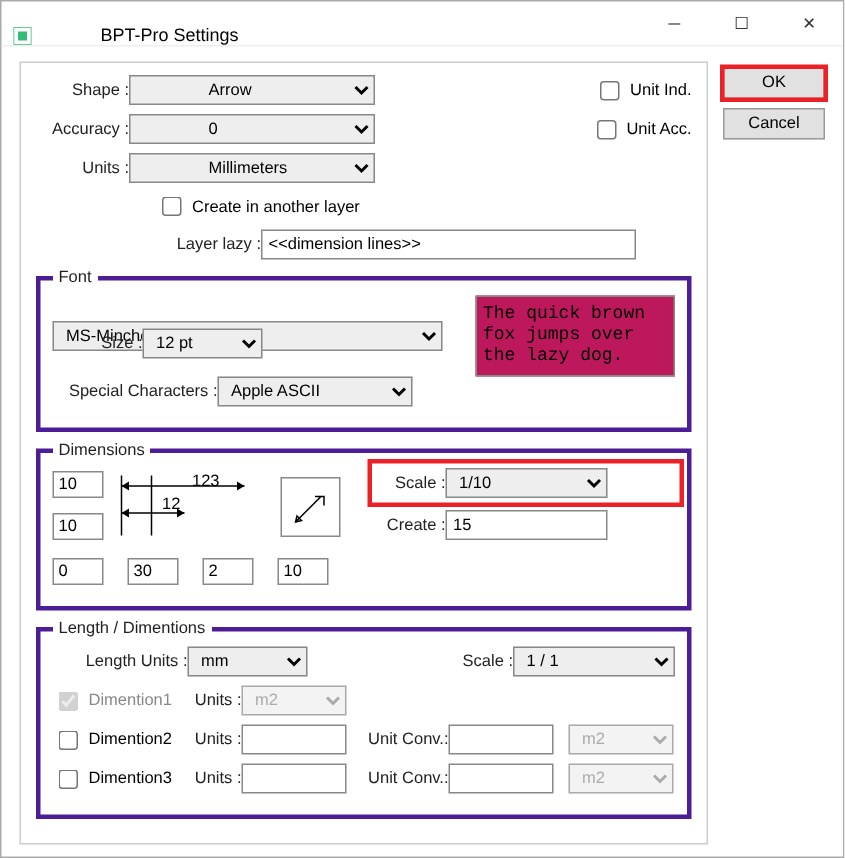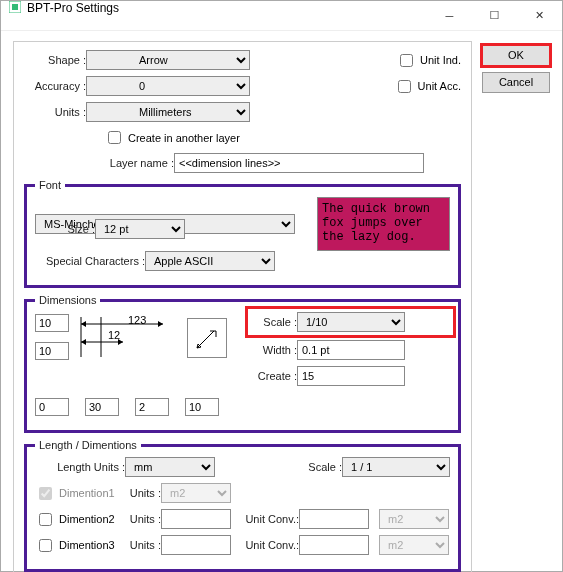--- a/index.html
+++ b/index.html
@@ -1,38 +1,38 @@
 <!DOCTYPE html>
 <html><head>
 <meta charset="utf-8">
 <style>
   * { box-sizing: border-box; font-family: "Segoe UI", Tahoma, sans-serif; font-size: 11px; }
   body { margin: 0; background: #fff; }
   .window { width: 563px; height: 572px; border: 1px solid #aaa; background: #fff; display: flex; flex-direction: column; }
-  .titlebar { height: 30px; display: flex; align-items: flex-start; padding-left: 8px; border-bottom: 1px solid #eee; }
+  .titlebar { height: 30px; display: flex; align-items: flex-end; padding-left: 8px; border-bottom: 1px solid #eee; gap: 40px; }
   .title-icon { width: 12px; height: 12px; margin-right: 6px; }
   .title-text { flex: 1; font-size: 12px; }
   .win-btns { display: flex; }
   .win-btn { width: 45px; height: 29px; display:flex; align-items:center; justify-content:center; color:#333; }
   .body { flex:1; padding:10px 12px 12px 12px; display:flex; gap:10px; }
   .panel { flex:1; border:1px solid #ccc; padding:8px 10px 10px 10px; position:relative; }
   .side { width:68px; display:flex; flex-direction:column; gap:6px; padding-top:4px; }
   .btn { height:21px; border:1px solid #999; background:#e1e1e1; text-align:center; line-height:19px; }
   .hl { outline:3px solid #ec2027; outline-offset:-1px; }
   .row { display:flex; align-items:center; margin-bottom:6px; }
   .lbl { text-align:right; padding-right:0; color:#222; }
   select, input[type=text] { height:20px; border:1px solid #888; background:#fff; padding:0 4px; }
   select { background:#eee; }
   .chk { display:flex; align-items:center; gap:4px; }
   .chk input { width:13px; height:13px; }
   fieldset { border:3px solid #4c1d95; margin:4px 0 6px 0; padding:6px 8px 8px 8px; }
   legend { padding:0 4px; color:#222; }
   .preview { border:1px solid #888; background:#be185d; width:133px; height:54px; padding:4px; font-family:"Courier New",monospace; font-size:12px; line-height:14px; }
   .dim-input { width:34px; height:18px; border:1px solid #888; text-align:left; padding:0 3px; }
-  .small-sel { width:90px; }
+  .small-sel { width:80px; }
   .med-sel { width:164px;padding-left:48px; }
   .wide-input { width:250px; }
   .disabled { color:#888; }
   .disabled select, .disabled input[type=text] { background:#eee; color:#888; }
 </style>
 </head>
 <body>
 
 <div class="window">
   <div class="titlebar">
@@ -73,21 +73,21 @@
         <div class="lbl" style="width:62px">Units :</div>
         <select class="med-sel"><option>Millimeters</option></select>
       </div>
       <div class="row" style="padding-left:80px">
         <label class="chk">
             <input type="checkbox" style="">
             <span>Create in another layer</span>
           </label>
       </div>
       <div class="row" style="padding-left:80px">
-        <div class="lbl" style="width:70px">Layer name :</div>
+        <div class="lbl" style="width:70px">Layer lazy :</div>
         <input type="text" class="wide-input" value="&lt;&lt;dimension lines&gt;&gt;" style="">
       </div>
 
       <fieldset>
         <legend>Font</legend>
         <div class="row">
           <select style="width:260px"><option>MS-Mincho</option></select>
           <div style="flex:1"></div>
           <div class="preview">The quick brown fox jumps over the lazy dog.</div>
         </div>
@@ -121,24 +121,20 @@
           </div>
           <div style="border:1px solid #888;width:40px;height:40px;margin-top:6px;display:flex;align-items:center;justify-content:center">
             <svg width="30" height="30">
                 <path d="M5 25 L22 8 M18 8 h6 v6 M5 25 l4 -1 l-3 -3 z" stroke="#000" fill="none"></path>
               </svg>
           </div>
           <div style="flex:1;padding-left:10px">
             <div class="row hl" style="padding:4px;margin:-4px -4px 4px -4px">
               <div class="lbl" style="width:46px">Scale :</div>
               <select style="width:108px"><option>1/10</option></select>
-            </div>
-            <div class="row">
-              <div class="lbl" style="width:46px">Width :</div>
-              <input type="text" style="width: 108px;" value="0.1 pt">
             </div>
             <div class="row">
               <div class="lbl" style="width:46px">Create :</div>
               <input type="text" style="width: 108px;" value="15">
             </div>
           </div>
         </div>
         <div class="row" style="gap:16px;margin-top:6px">
           <input class="dim-input" value="0" style="">
           <input class="dim-input" value="30" style="">

